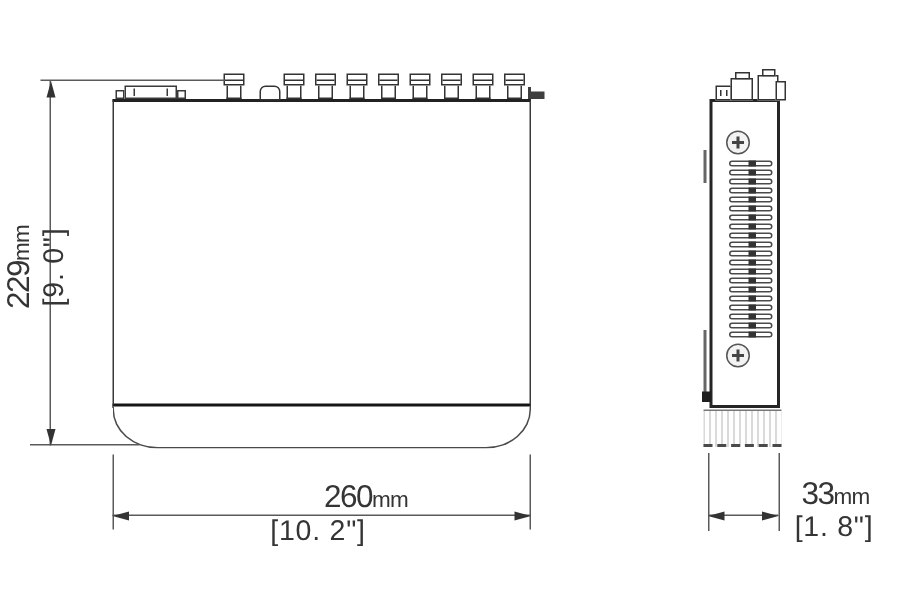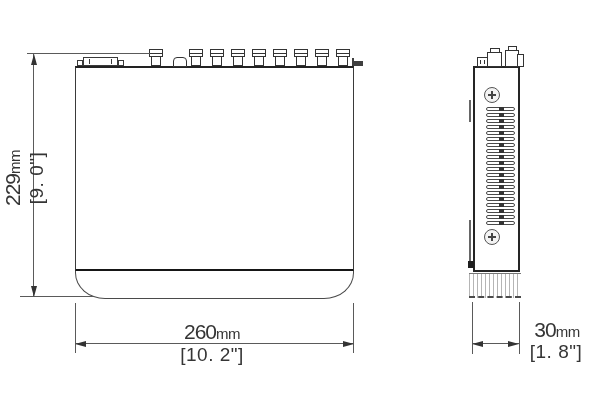--- a/index.html
+++ b/index.html
@@ -141,21 +141,21 @@
       <div class="dim-imp">[9. 0"]</div>
     </div>
   </div>
 
   <div>
     <div class="abs vline" style="left:75px;top:303px;height:50px;"></div>
     <div class="abs vline" style="left:353px;top:303px;height:50px;"></div>
     <div class="abs hline" style="left:75px;top:343px;width:279px;"></div>
     <div class="abs arr arr-left" style="left:75px;top:341px;"></div>
     <div class="abs arr arr-right" style="left:343px;top:341px;"></div>
-    <div class="dim-label" style="left:152px;top:320px;width:120px;"><span class="dim-num">260</span><span class="dim-unit">mm</span></div>
+    <div class="dim-label" style="left:152px;top:320px;width:120px;text-align:right;"><span class="dim-num">260</span><span class="dim-unit">mm</span></div>
     <div class="dim-label dim-imp" style="left:147px;top:344px;width:130px;">[10. 2"]</div>
   </div>
 
   <div>
     <div class="abs sv-body"></div>
 
     <div class="abs sv-block ticks" style="left:477px;top:57px;width:11px;height:10px;"></div>
     <div class="abs sv-block" style="left:487px;top:52px;width:15px;height:15px;"></div>
     <div class="abs sv-block" style="left:490px;top:48px;width:10px;height:5px;"></div>
     <div class="abs sv-block" style="left:505px;top:50px;width:14px;height:17px;"></div>
@@ -195,17 +195,17 @@
 
     <div class="abs bezel-side"></div>
   </div>
 
   <div>
     <div class="abs vline" style="left:472px;top:302px;height:52px;"></div>
     <div class="abs vline" style="left:519px;top:302px;height:52px;"></div>
     <div class="abs hline" style="left:472px;top:343px;width:47px;"></div>
     <div class="abs arr arr-left" style="left:472px;top:341px;"></div>
     <div class="abs arr arr-right" style="left:508px;top:341px;"></div>
-    <div class="dim-label" style="left:517px;top:318px;width:80px;"><span class="dim-num">30</span><span class="dim-unit">mm</span></div>
+    <div class="dim-label" style="left:517px;top:318px;width:80px;"><span class="dim-num">33</span><span class="dim-unit">mm</span></div>
     <div class="dim-label dim-imp" style="left:516px;top:341px;width:80px;">[1. 8"]</div>
   </div>
 
 </div>
 
 </body></html>

